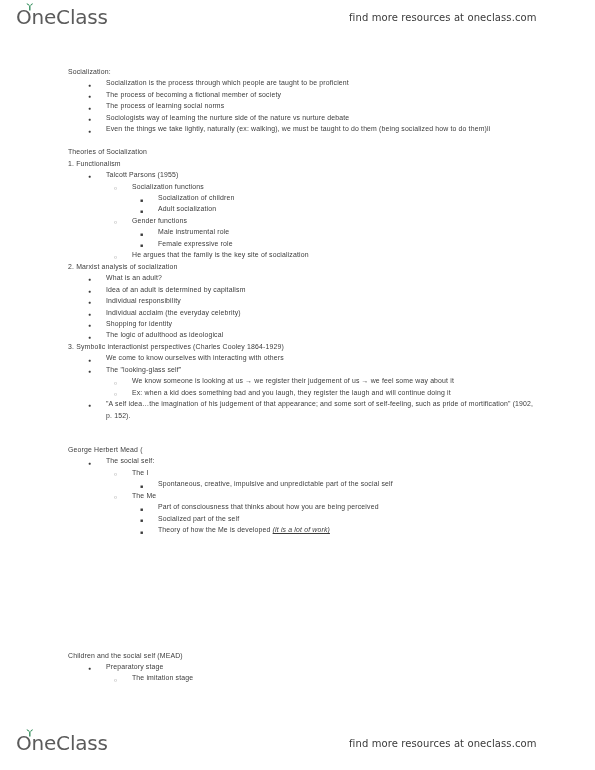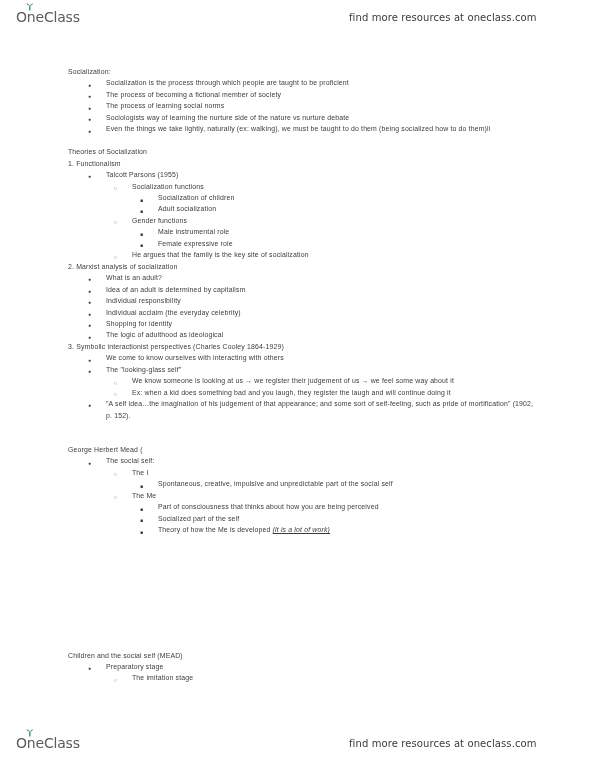--- a/index.html
+++ b/index.html
@@ -37,21 +37,21 @@
   .logo {
     position: absolute;
     left: 16px;
     display: flex;
     align-items: baseline;
     user-select: none;
   }
   .logo-mark {
     position: relative;
     display: inline-block;
-    font-size: 14px;
+    font-size: 20px;
     line-height: 21px;
     letter-spacing: -0.2px;
     color: #5b5b5b;
     font-family: "DejaVu Sans", sans-serif;
     font-weight: 400;
   }
   .sprout {
     position: absolute;
     left: 9px;
     top: -4px;

